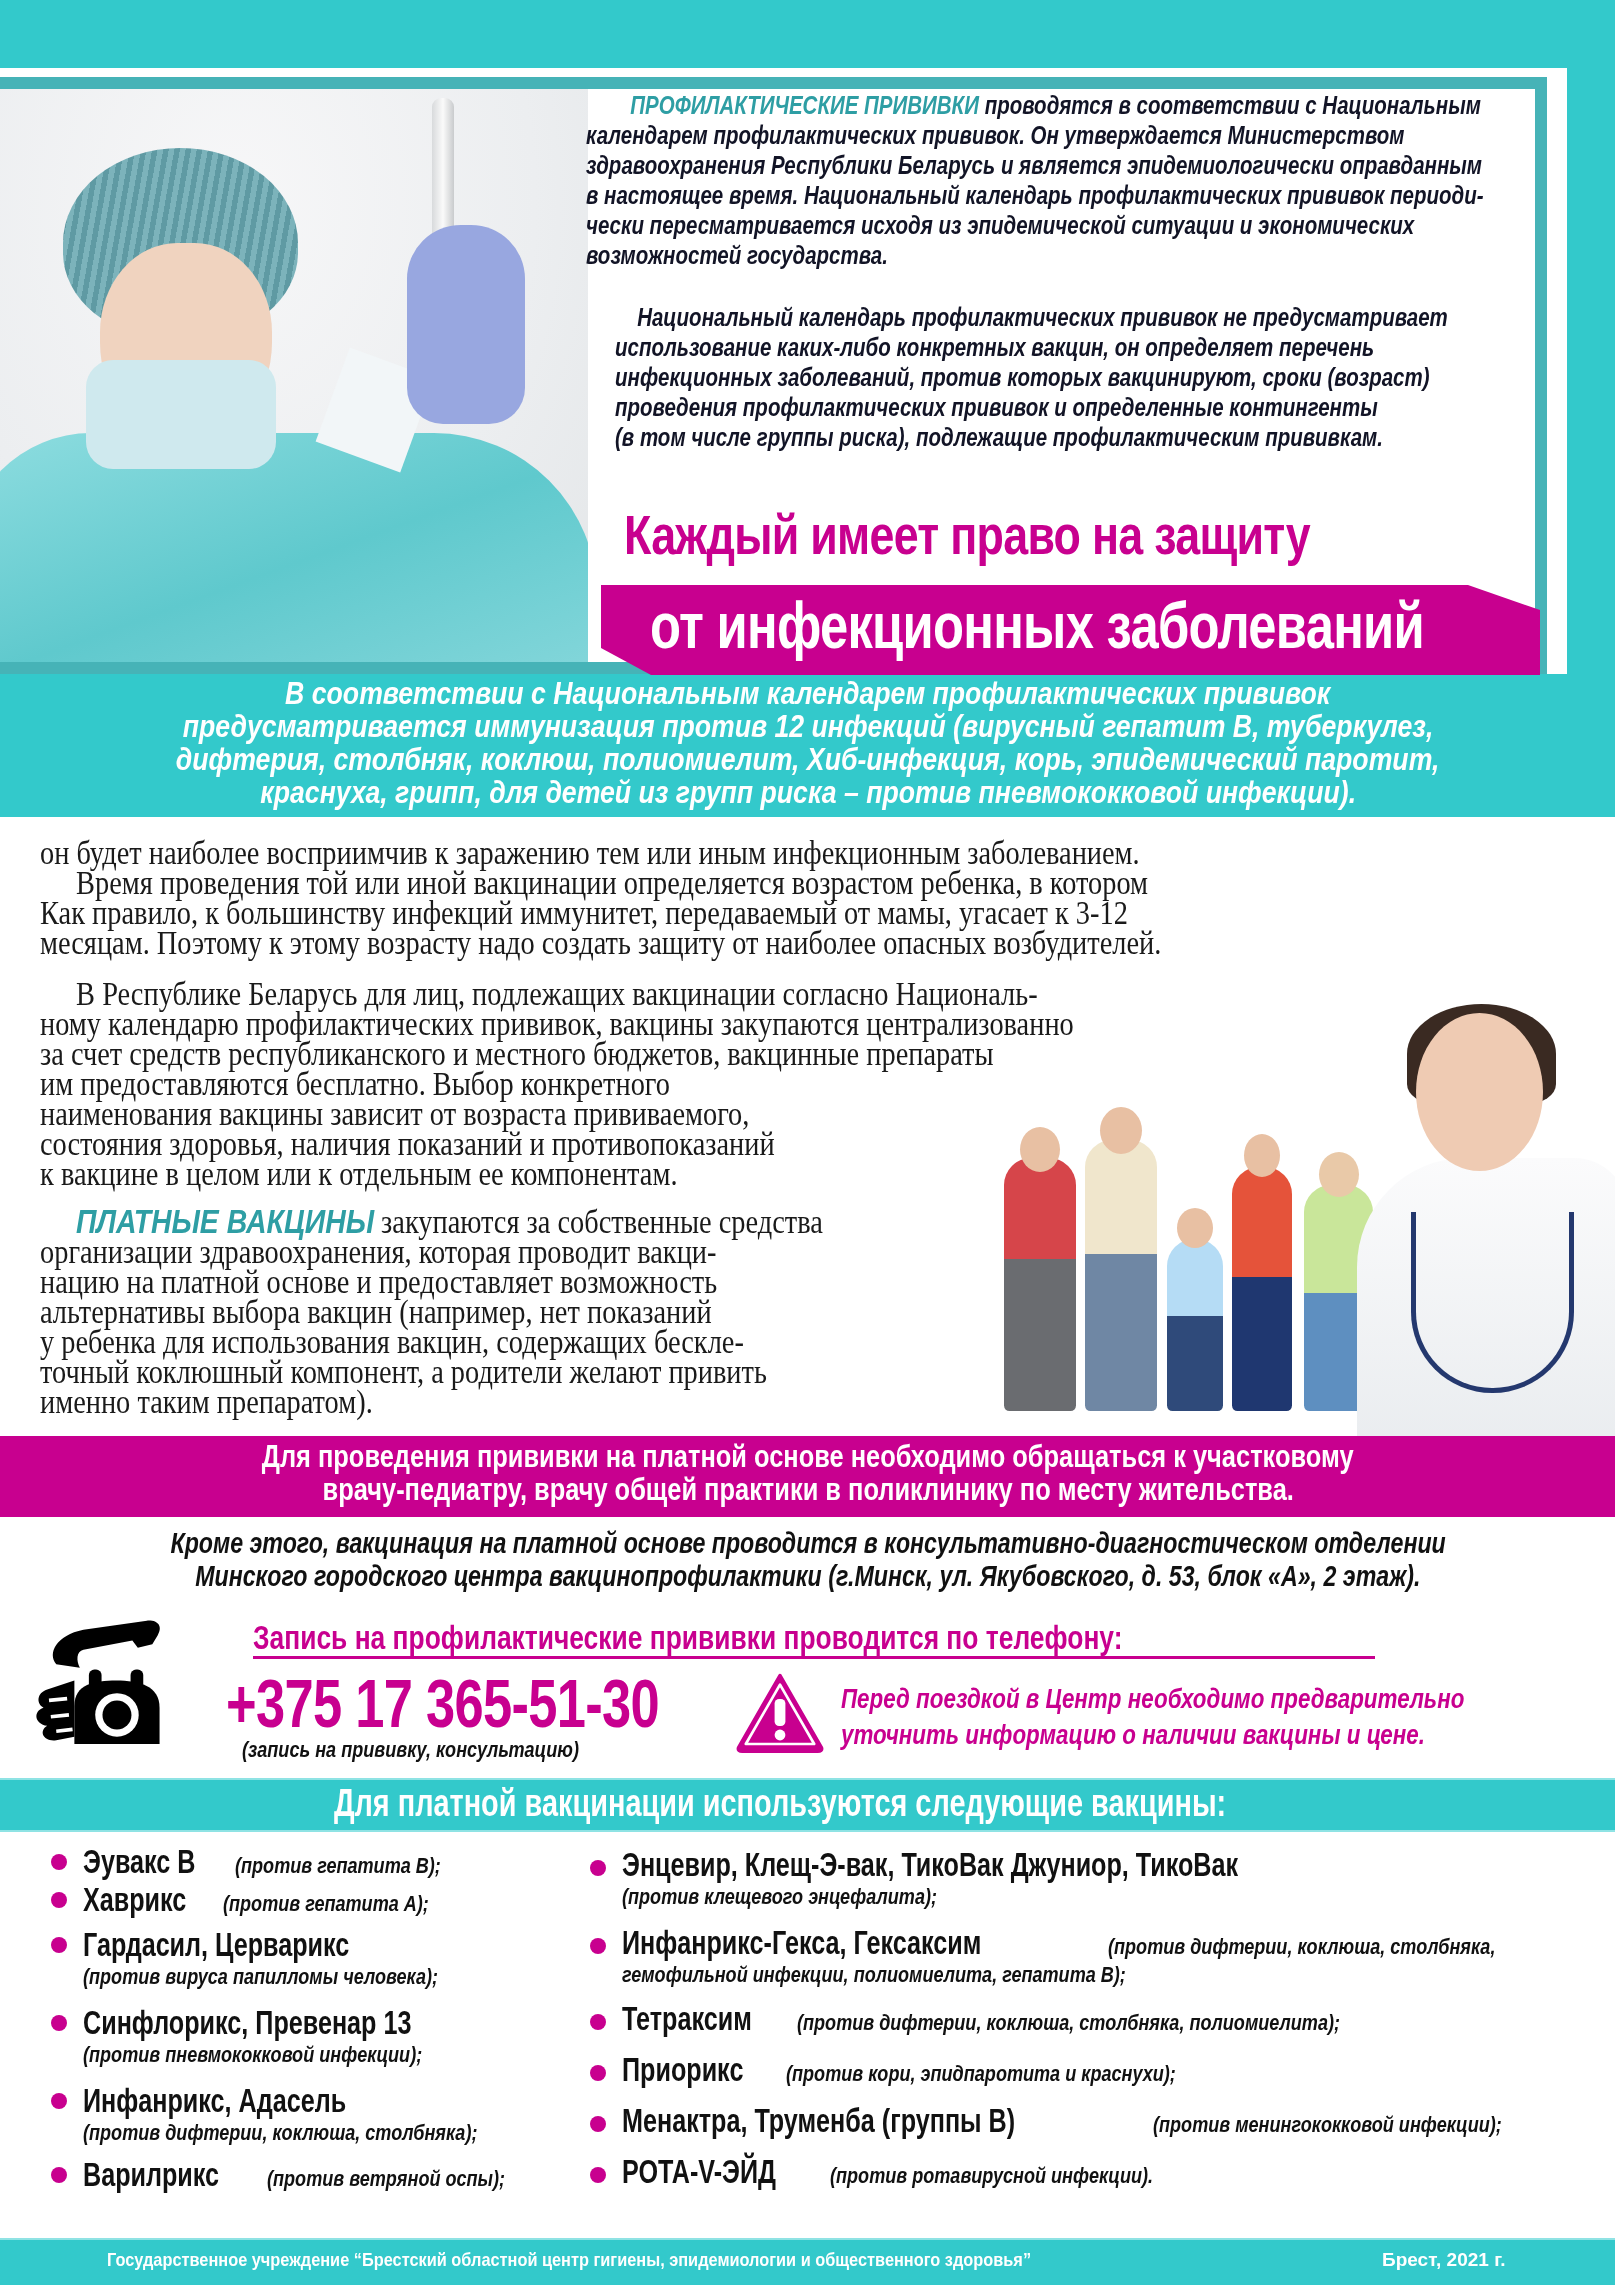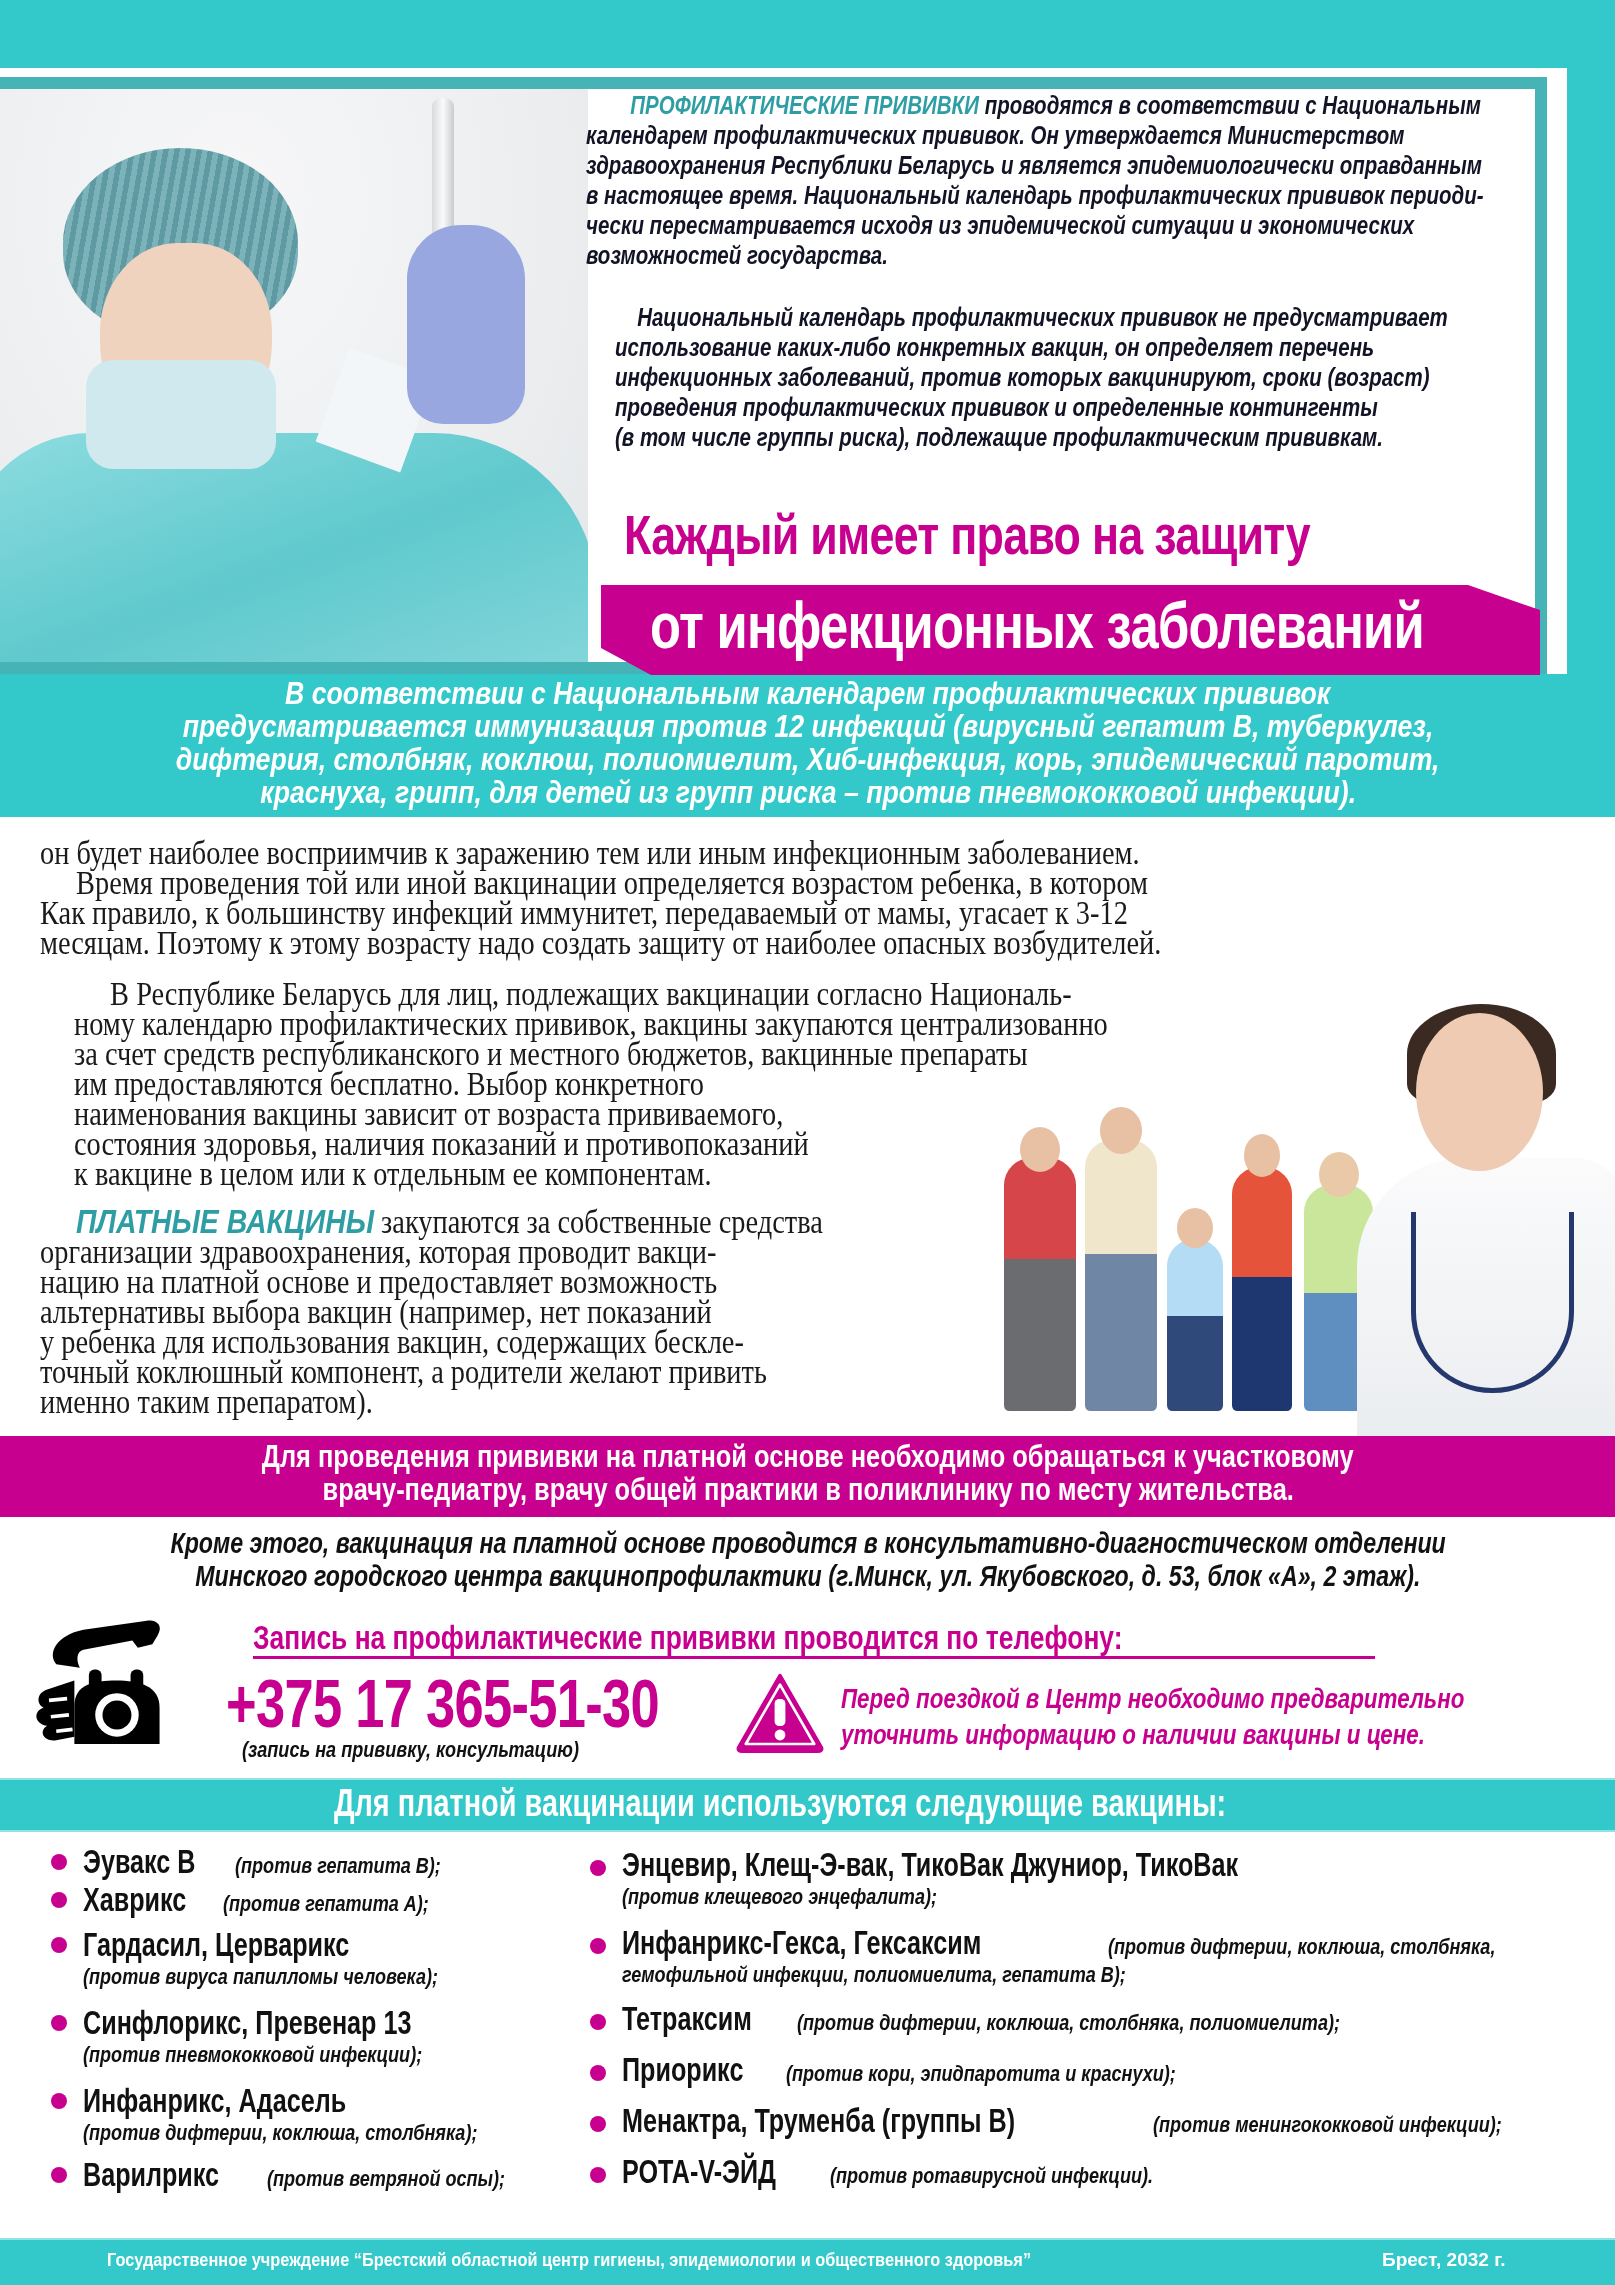--- a/index.html
+++ b/index.html
@@ -47,21 +47,21 @@
   
   #info-band { left: 0; top: 674px; width: 1616px; height: 143px; background: #33c9cb; }
   #info-band-white { left: 0; top: 668px; width: 1535px; height: 6.3px; background: #fff; }
   #info-text { left: 0; top: 677px; width: 1616px; text-align: center; color: #fff; font-weight: bold; font-size: 31px; line-height: 33px; font-style: italic; }
   #info-text .line { display:block; }
   #info-text .stretch { transform: scaleX(0.86); transform-origin: center center; }
 
   
   .serif { font-family: "Liberation Serif", serif; color: #1a1a1a; }
   #para-1 { left: 40px; top: 838px; width: 1556px; font-size: 33px; line-height: 30px; }
-  #para-2 { left: 40px; top: 979px; width: 1375px; font-size: 33px; line-height: 30px; margin-left: 34px; }
+  #para-2 { left: 40px; top: 979px; width: 1375px; font-size: 33px; line-height: 30px; }
   #para-3 { left: 40px; top: 1207px; width: 932px; font-size: 33px; line-height: 30px; }
   .serif .stretch { transform: scaleX(0.86); }
   .accent-teal { color: #2e9ea4; font-family: "Liberation Sans", sans-serif; font-weight: bold; font-style: italic; }
 
   
   #family { left: 995px; top: 1122px; width: 425px; height: 289px; }
   .person { position:absolute; bottom: 0; border-radius: 27px 27px 5.4px 5.4px; }
   .person .head { position:absolute; left: 50%; transform: translateX(-50%); border-radius: 50%; background: #e8c0a3; }
   #doctor { left: 1330px; top: 1004px; width: 286px; height: 434px; overflow: hidden; }
   .doc-coat { position:absolute; left: 27px; top: 154px; width: 271px; height: 299px; border-radius: 109px 54px 0 0; background: linear-gradient(180deg,#fbfbfc,#e9ecef); }
@@ -308,14 +308,14 @@
     <span class="vac-row"><span class="vac-name">Менактра, Труменба (группы В)</span><span class="vac-note"> (против менингококковой инфекции);</span></span>
   </li>
   <li style="height:51px">
     <span class="dot" style="top:14.5px"></span>
     <span class="vac-row"><span class="vac-name">РОТА-V-ЭЙД</span><span class="vac-note"> (против ротавирусной инфекции).</span></span>
   </li>
 </ul>
 
 <div id="footer" class="abs"></div>
 <div id="footer-org" class="abs">Государственное учреждение “Брестский областной центр гигиены, эпидемиологии и общественного здоровья”</div>
-<div id="footer-city" class="abs">Брест, 2032 г.</div>
+<div id="footer-city" class="abs">Брест, 2021 г.</div>
 
 
 </body></html>

